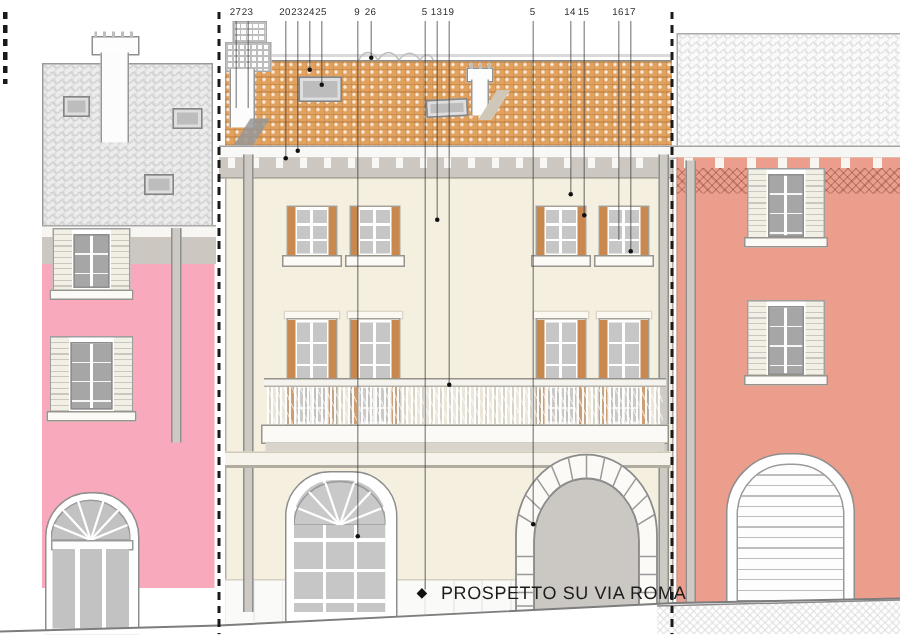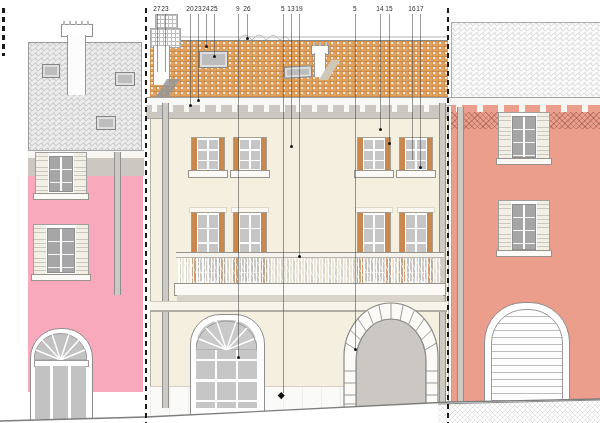--- a/index.html
+++ b/index.html
@@ -248,20 +248,21 @@
         <path d="M0,5 L5,0 M0,0 L5,5" stroke="rgba(0,0,0,.13)" stroke-width="0.7"></path>
       </pattern>
     </defs>
     <polygon points="0,421 146,417 450,402 600,399 600,423 0,423" fill="#ffffff"></polygon>
     <polygon points="438,404 600,400 600,423 438,423" fill="url(#gh)"></polygon>
     <line x1="438" y1="404" x2="600" y2="400" stroke="#8a8a8a" stroke-width="1"></line>
     <polyline points="0,421 146,417 450,402 600,399" fill="none" stroke="#7d7d7d" stroke-width="1.3"></polyline>
   </svg>
 
   <div class="marker" style="left:279px;top:393px"></div>
+  <div class="title" style="left:294px;top:388px">PROSPETTO SU VIA ROMA</div>
 
   <div>
     <div class="ann-label" style="left:157px">27</div>
     <div class="ann-line" style="left:157px;top:14px;height:58px"></div>
     <div class="ann-label" style="left:165px">23</div>
     <div class="ann-line" style="left:165px;top:14px;height:58px"></div>
     <div class="ann-label" style="left:190px">20</div>
     <div class="ann-line" style="left:190px;top:14px;height:91px"></div>
     <div class="ann-dot" style="left:188.5px;top:103.5px"></div>
     <div class="ann-label" style="left:198px">23</div>

